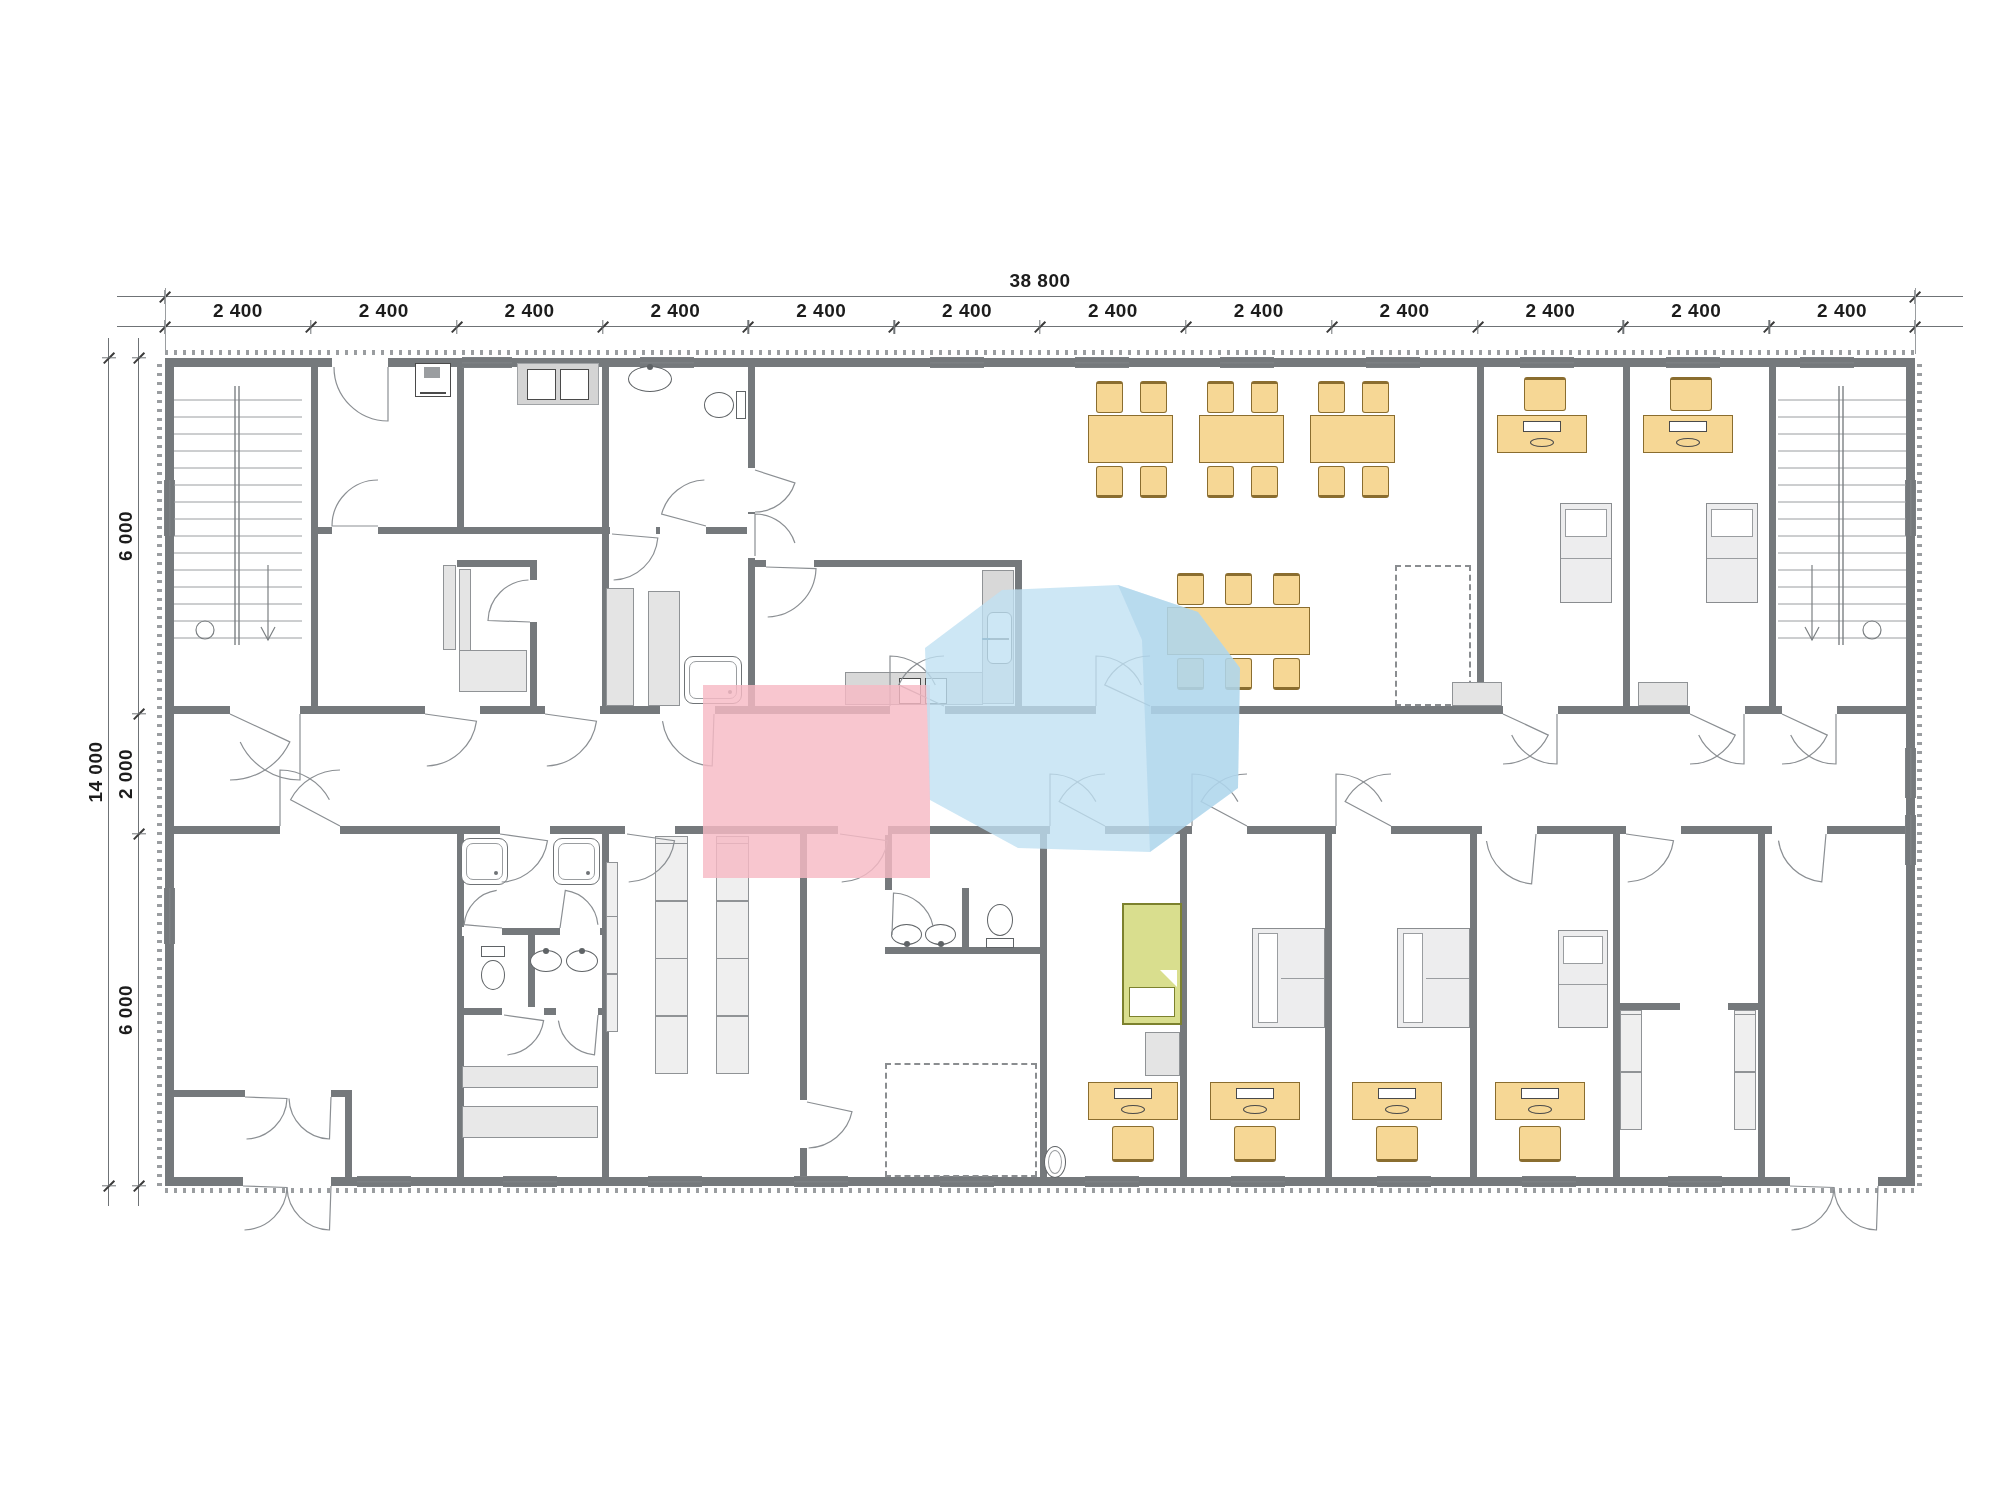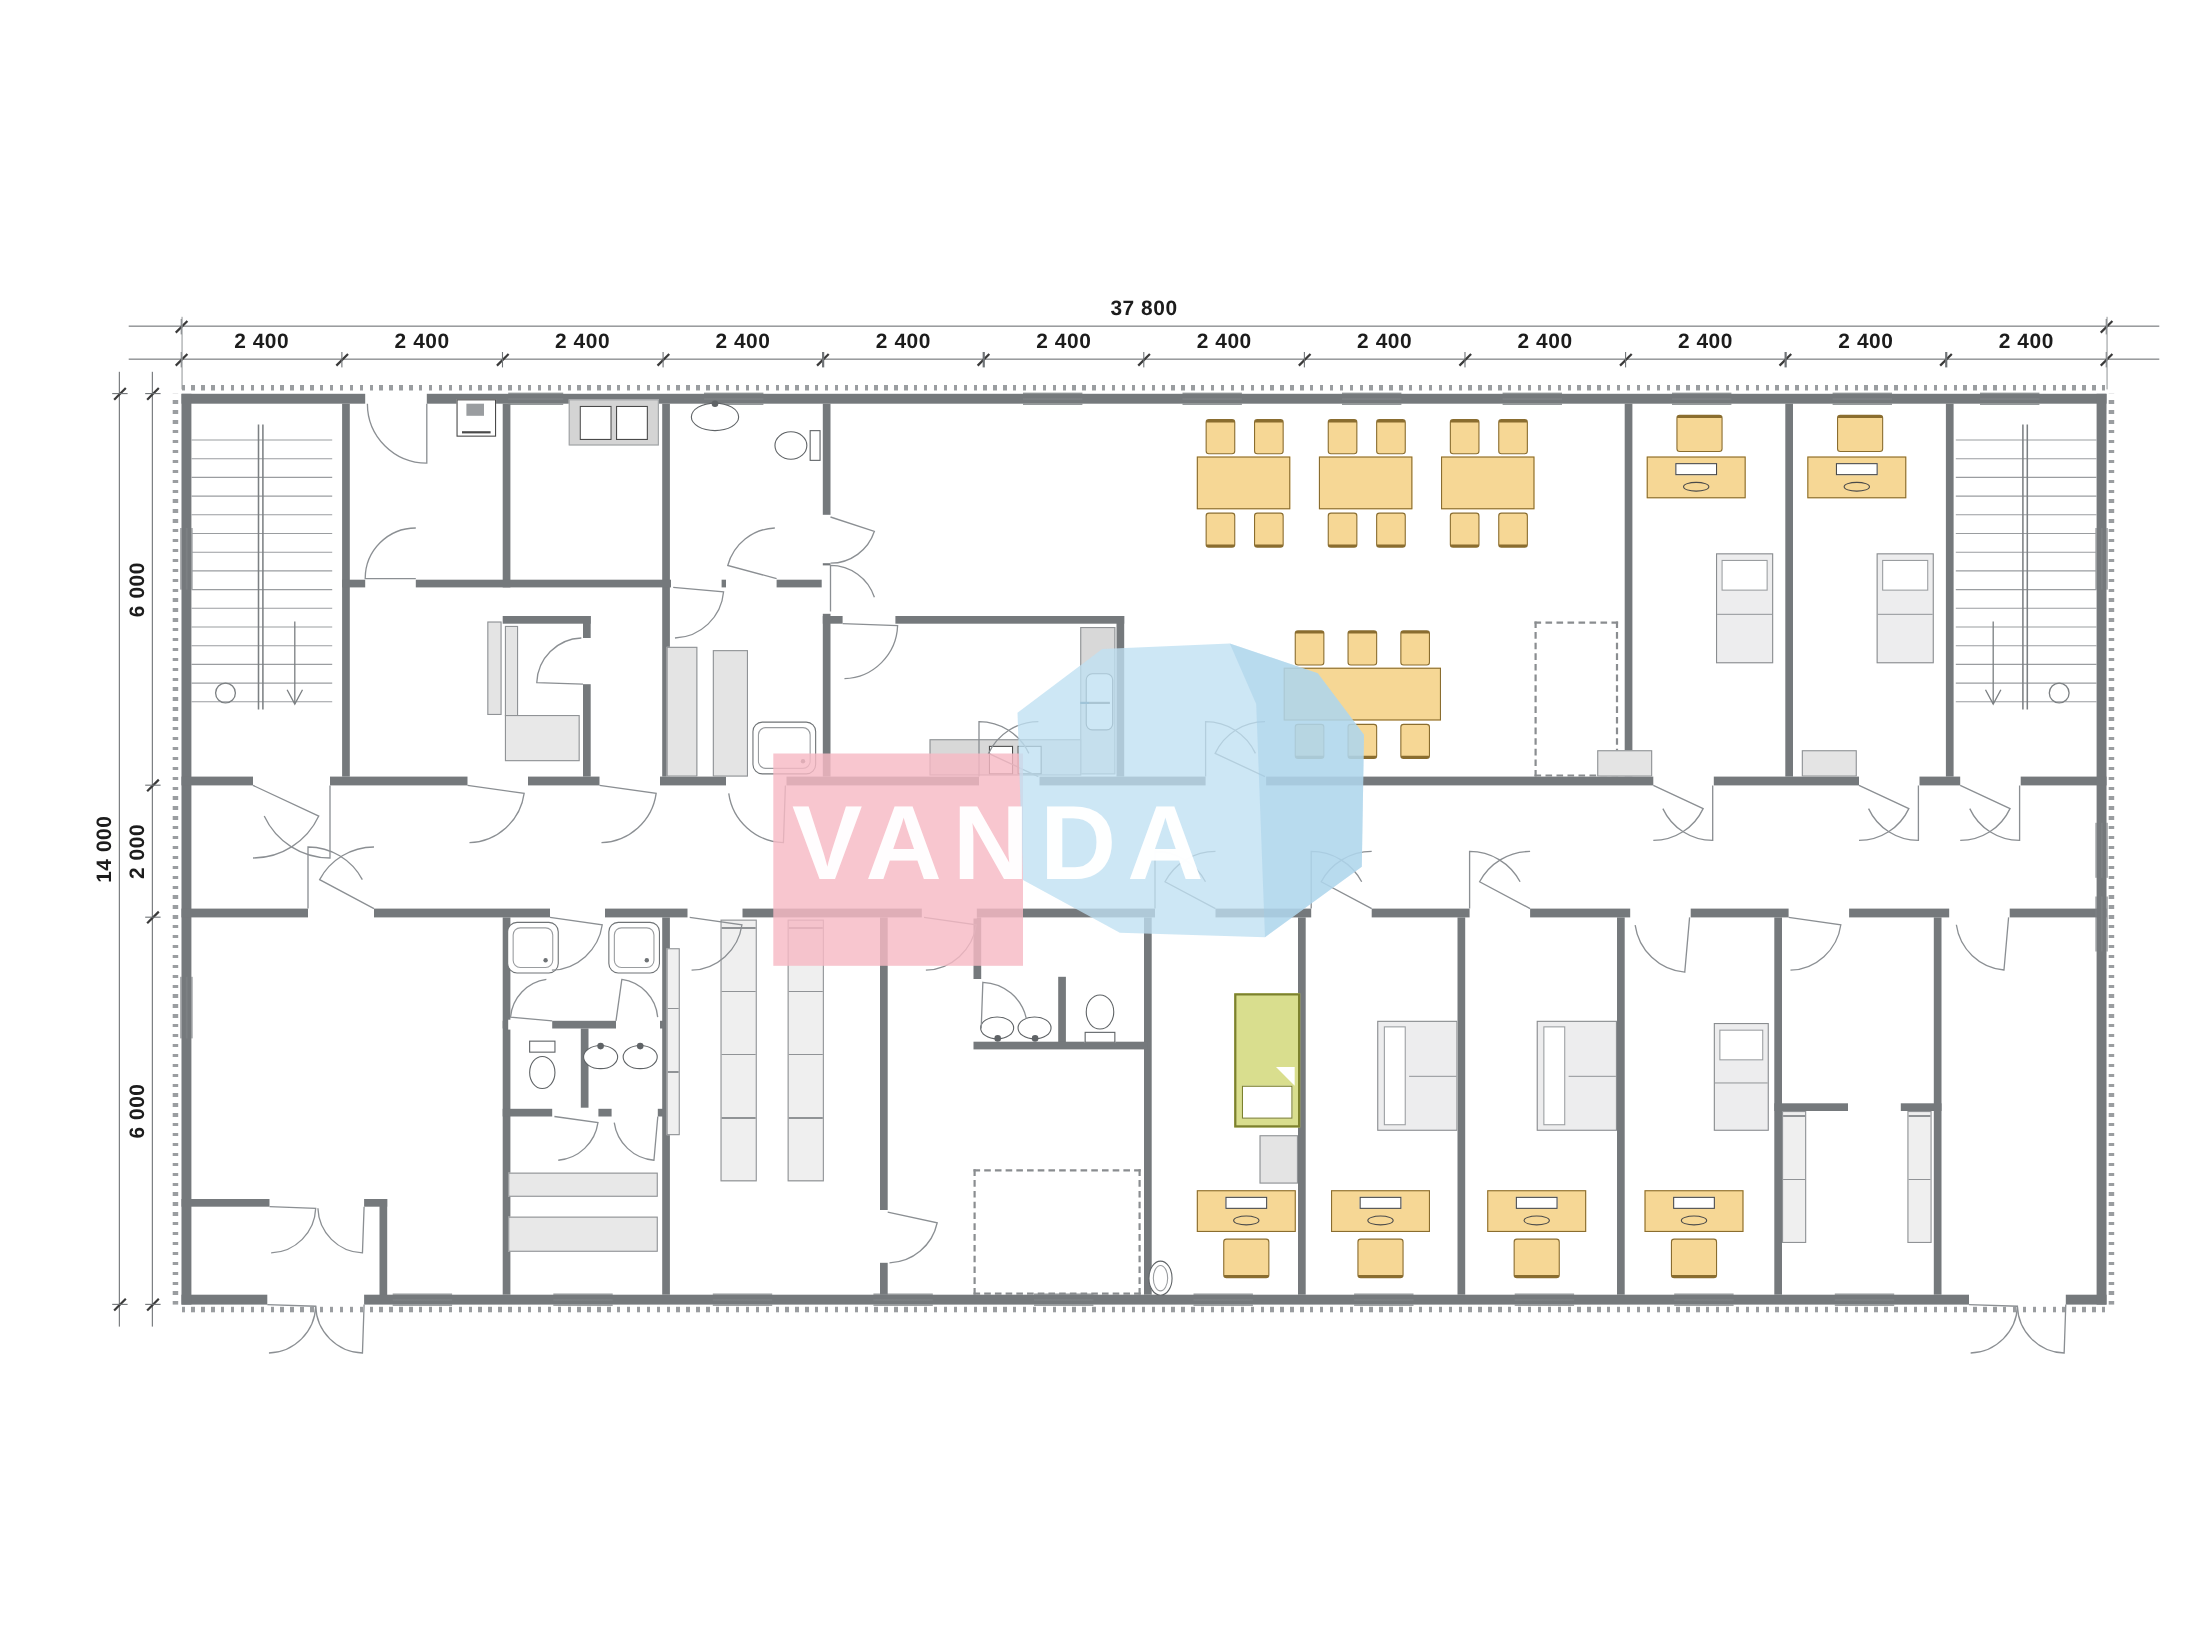--- a/index.html
+++ b/index.html
@@ -367,21 +367,21 @@
       <line x1="1812" y1="565" x2="1812" y2="640" stroke="#7c8083" stroke-width="1.2"></line>
       <path d="M1805,627 L1812,640 L1819,627" fill="none" stroke="#7c8083" stroke-width="1.2"></path>
       <circle cx="1872" cy="630" r="9" fill="none" stroke="#7c8083" stroke-width="1.2"></circle>
     </svg>
   <div id="dims">
       <div class="dimline" style="left: 117px; top: 296px; width: 1846px; height: 1.4px;"></div>
       <div class="slash" style="left: 165px; top: 296.7px;"></div>
       <div class="crosstick" style="left: 165px; top: 296.7px; width: 1.4px; height: 14px;"></div>
       <div class="slash" style="left: 1915px; top: 296.7px;"></div>
       <div class="crosstick" style="left: 1915px; top: 296.7px; width: 1.4px; height: 14px;"></div>
-      <div class="dimlabel" style="left: 1040px; top: 292px;">37 800</div>
+      <div class="dimlabel" style="left: 1040px; top: 292px;">38 800</div>
       <div class="dimline" style="left: 117px; top: 326px; width: 1846px; height: 1.4px;"></div>
       <div class="slash" style="left: 165px; top: 326.7px;"></div>
       <div class="crosstick" style="left: 165px; top: 326.7px; width: 1.4px; height: 14px;"></div>
       <div class="slash" style="left: 310.833px; top: 326.7px;"></div>
       <div class="crosstick" style="left: 310.833px; top: 326.7px; width: 1.4px; height: 14px;"></div>
       <div class="slash" style="left: 456.667px; top: 326.7px;"></div>
       <div class="crosstick" style="left: 456.667px; top: 326.7px; width: 1.4px; height: 14px;"></div>
       <div class="slash" style="left: 602.5px; top: 326.7px;"></div>
       <div class="crosstick" style="left: 602.5px; top: 326.7px; width: 1.4px; height: 14px;"></div>
       <div class="slash" style="left: 748.333px; top: 326.7px;"></div>
@@ -434,15 +434,14 @@
       <div class="dimlabel rot" style="left: 126px; top: 536px;">6 000</div>
       <div class="dimlabel rot" style="left: 126px; top: 774px;">2 000</div>
       <div class="dimlabel rot" style="left: 126px; top: 1010px;">6 000</div>
     </div>
   <div id="wm">
     <div class="wm-pink" style="left:703px;top:685px;width:227px;height:193px;"></div>
     <svg style="position:absolute;left:0;top:0;" width="2000" height="1500">
       <polygon id="wm-blue-poly" points="925,648 1002,590 1118,585 1198,612 1240,668 1238,788 1150,852 1018,848 930,800" fill="rgba(191,224,242,0.78)"></polygon>
       <polygon id="wm-blue-poly2" points="1118,585 1198,612 1240,668 1238,788 1150,852 1142,640" fill="rgba(159,203,230,0.45)"></polygon>
     </svg>
-    <div class="wm-text" style="left:712px;top:714px;width:400px;height:106px;font-size:96px;line-height:106px;letter-spacing:10px;">VANDA</div>
   </div>
 </div>
 
 </body></html>

